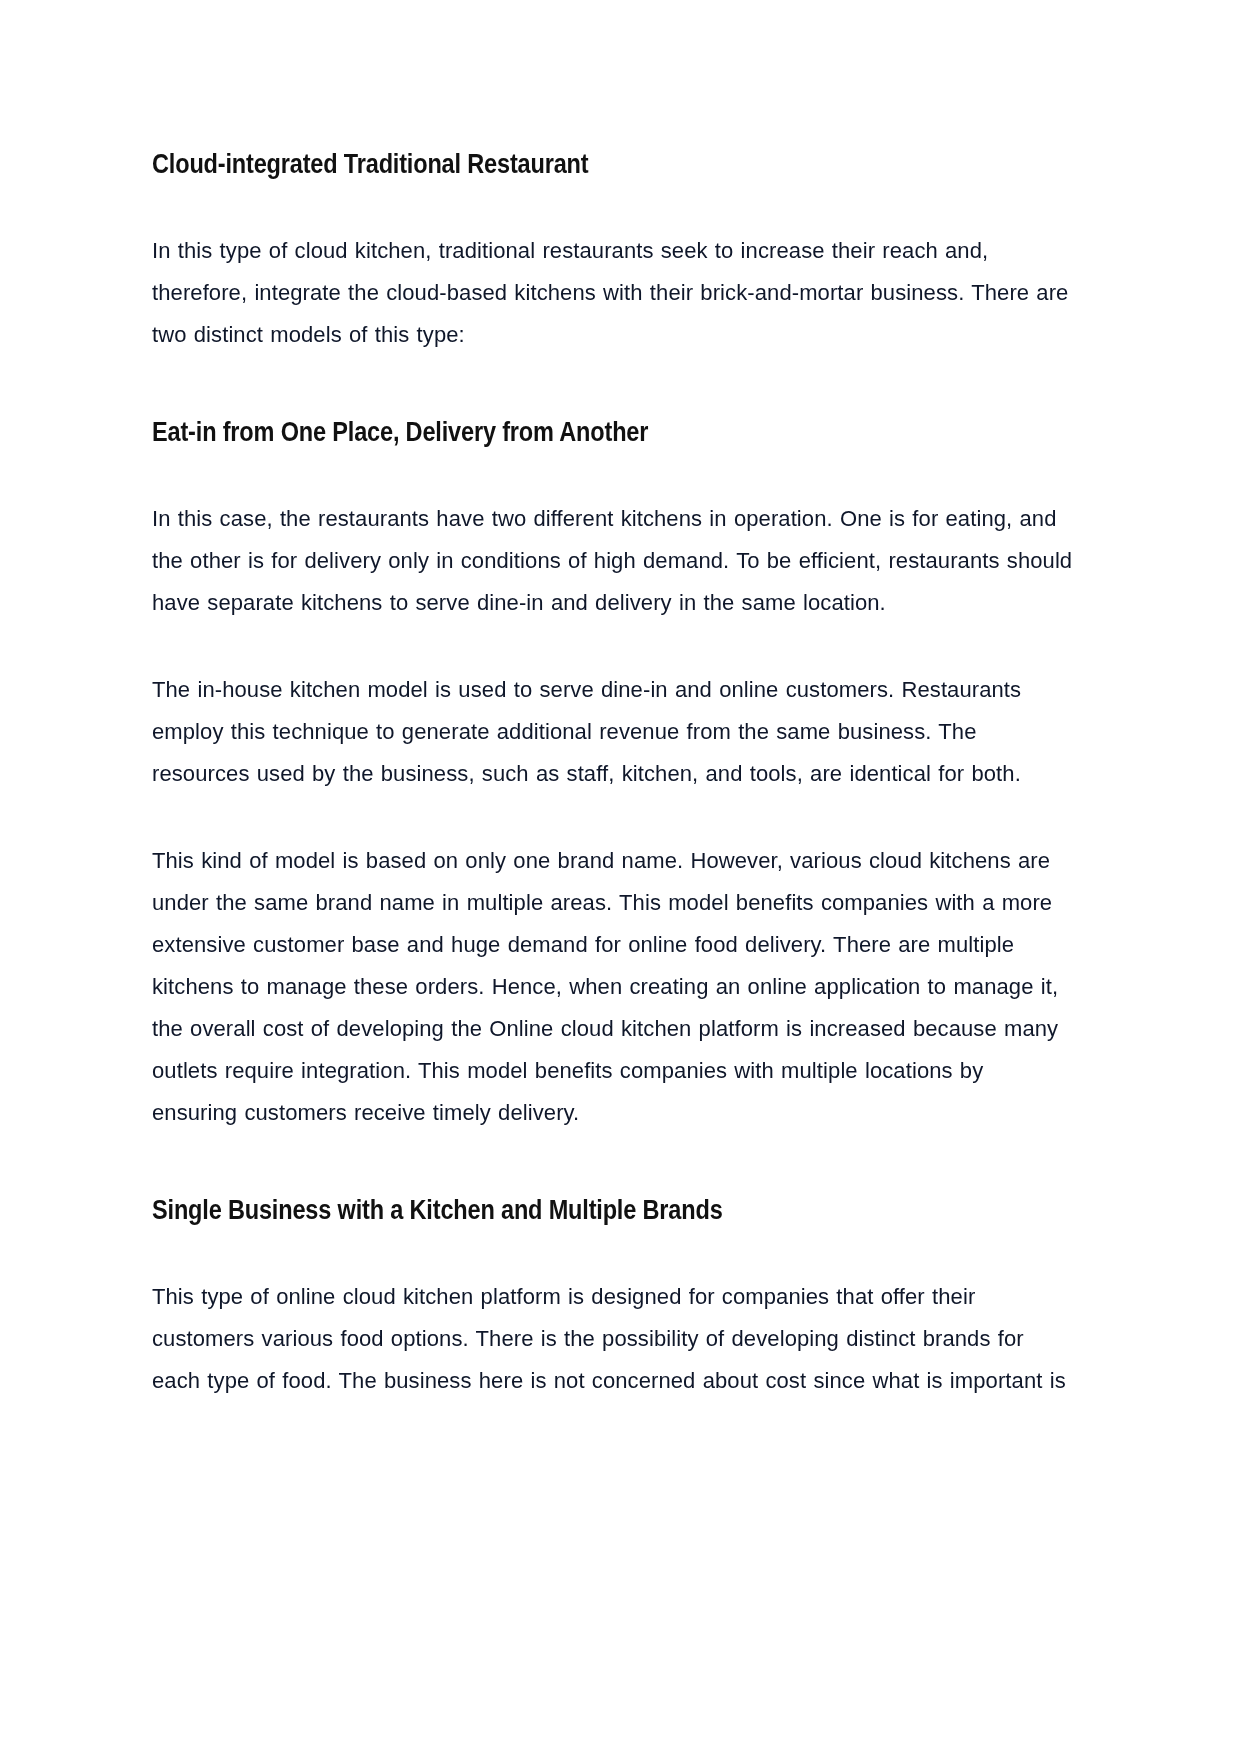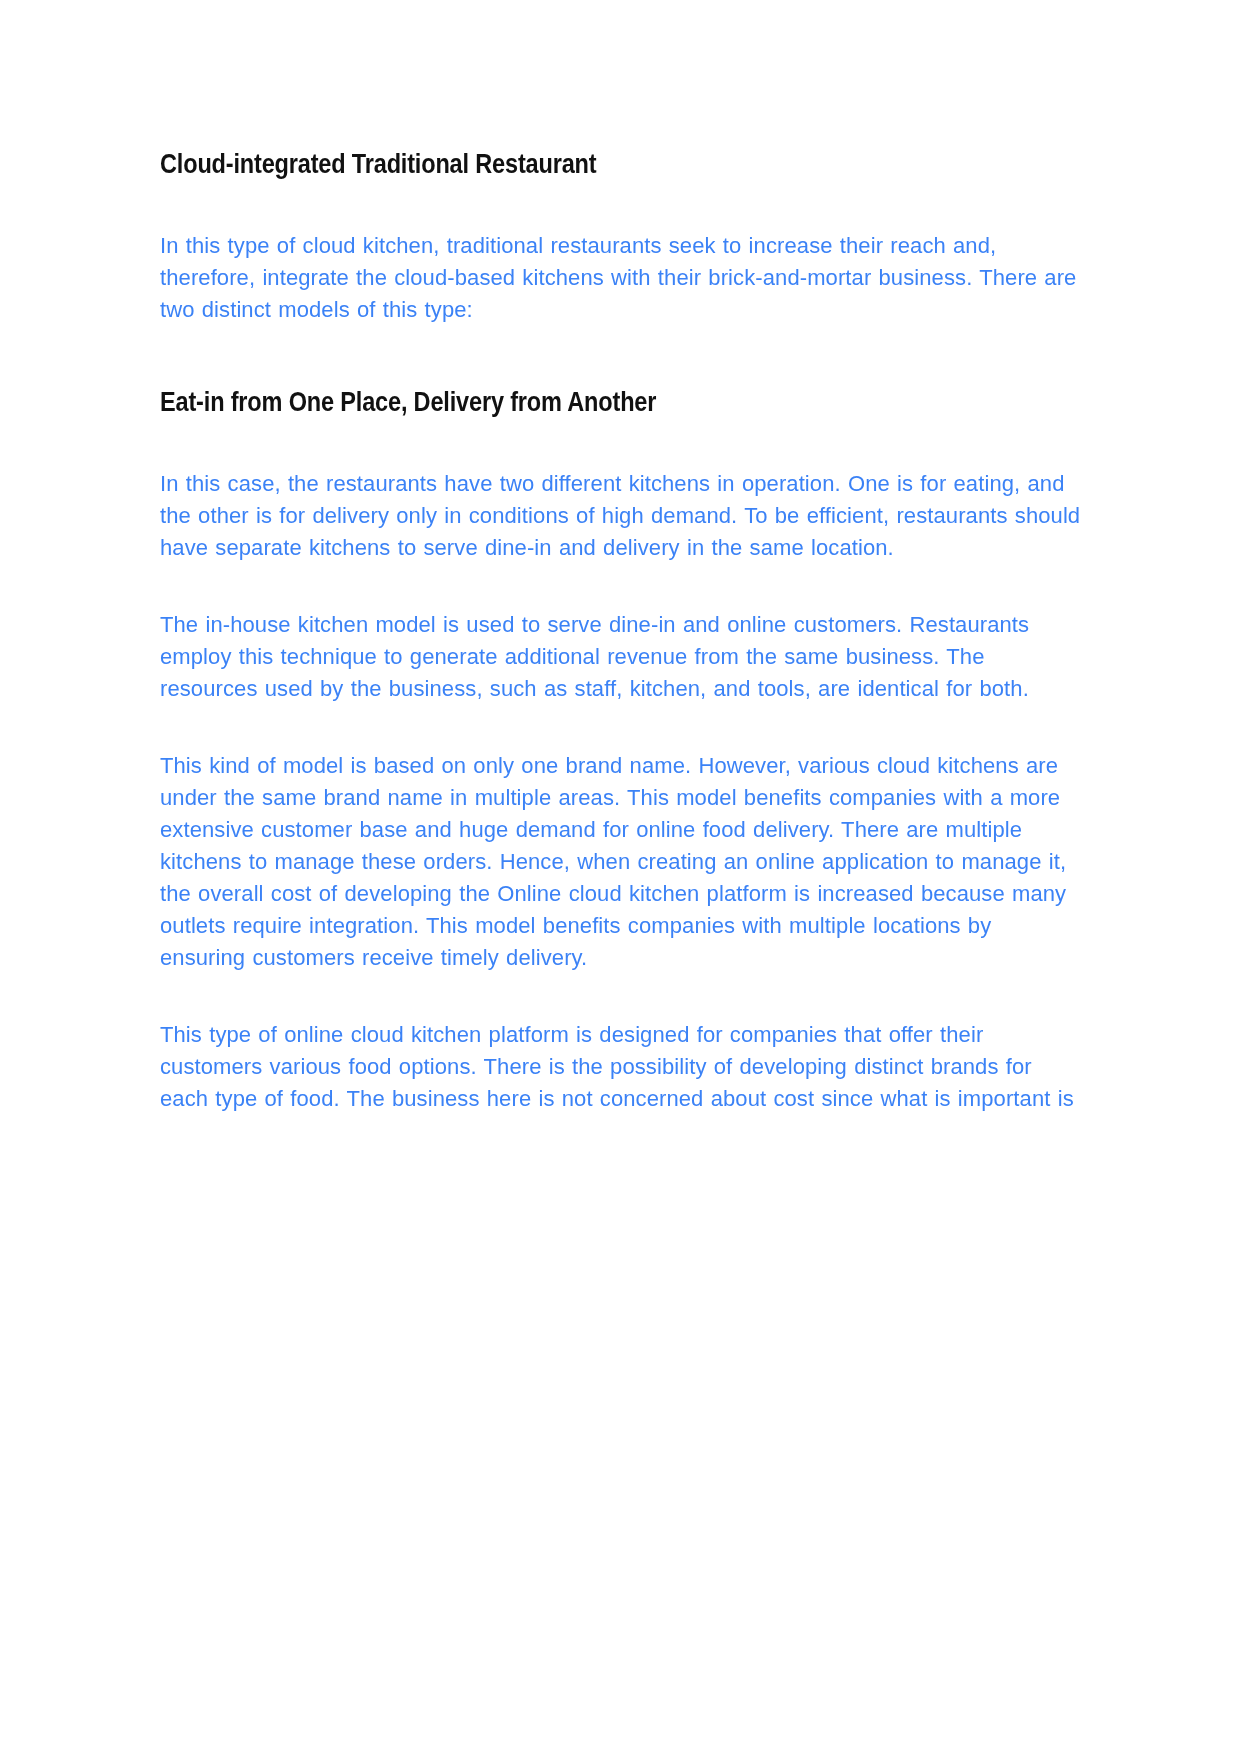--- a/index.html
+++ b/index.html
@@ -10,41 +10,41 @@
   .page {
     position: relative;
     width: 1242px;
     height: 1754px;
     background: #ffffff;
     box-sizing: border-box;
     padding: 0 60px 0 148px;
     overflow: hidden; 
     font-family: "Liberation Sans", sans-serif;
   }
-  section { margin: 12px; padding: 0; }
+  section { margin: 4px; padding: 0; }
   .doc-heading {
     font-size: 28px;
     font-weight: 700;
     color: #111111;
     line-height: 42px;
     margin: 55px 0 0 0;
     white-space: pre;
   }
   .doc-heading.first { margin-top: 143px; }
   .doc-heading .hx {
     display: inline-block;
     transform: scaleX(0.84);
     transform-origin: 0 50%;
     letter-spacing: -0.2px;
   }
   .doc-para {
     font-size: 22px;
     font-weight: 400;
-    color: #3b82f6;
-    line-height: 32px;
+    color: #0f172a;
+    line-height: 42px;
     margin: 45px 0 0 0;
     white-space: pre;        
     word-spacing: 1px;
     letter-spacing: 0.1px;
   }
 </style>
 </head>
 <body>
 
 <div class="page">
@@ -73,18 +73,19 @@
     <p class="doc-para">This kind of model is based on only one brand name. However, various cloud kitchens are
 under the same brand name in multiple areas. This model benefits companies with a more
 extensive customer base and huge demand for online food delivery. There are multiple
 kitchens to manage these orders. Hence, when creating an online application to manage it,
 the overall cost of developing the Online cloud kitchen platform is increased because many
 outlets require integration. This model benefits companies with multiple locations by
 ensuring customers receive timely delivery.</p>
   </section>
 
   <section>
+    <h2 class="doc-heading"><span class="hx">Single Business with a Kitchen and Multiple Brands</span></h2>
     <p class="doc-para">This type of online cloud kitchen platform is designed for companies that offer their
 customers various food options. There is the possibility of developing distinct brands for
 each type of food. The business here is not concerned about cost since what is important is</p>
   </section>
 
 </div>
 
 </body></html>

